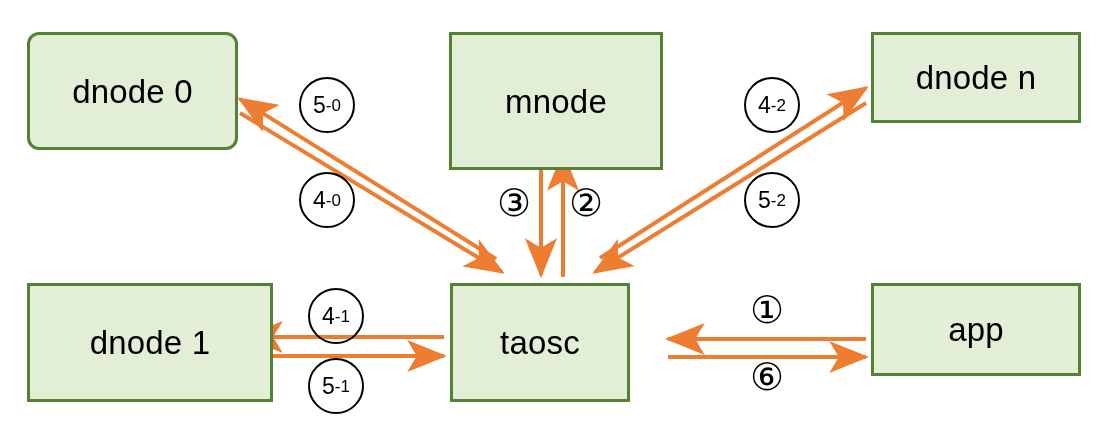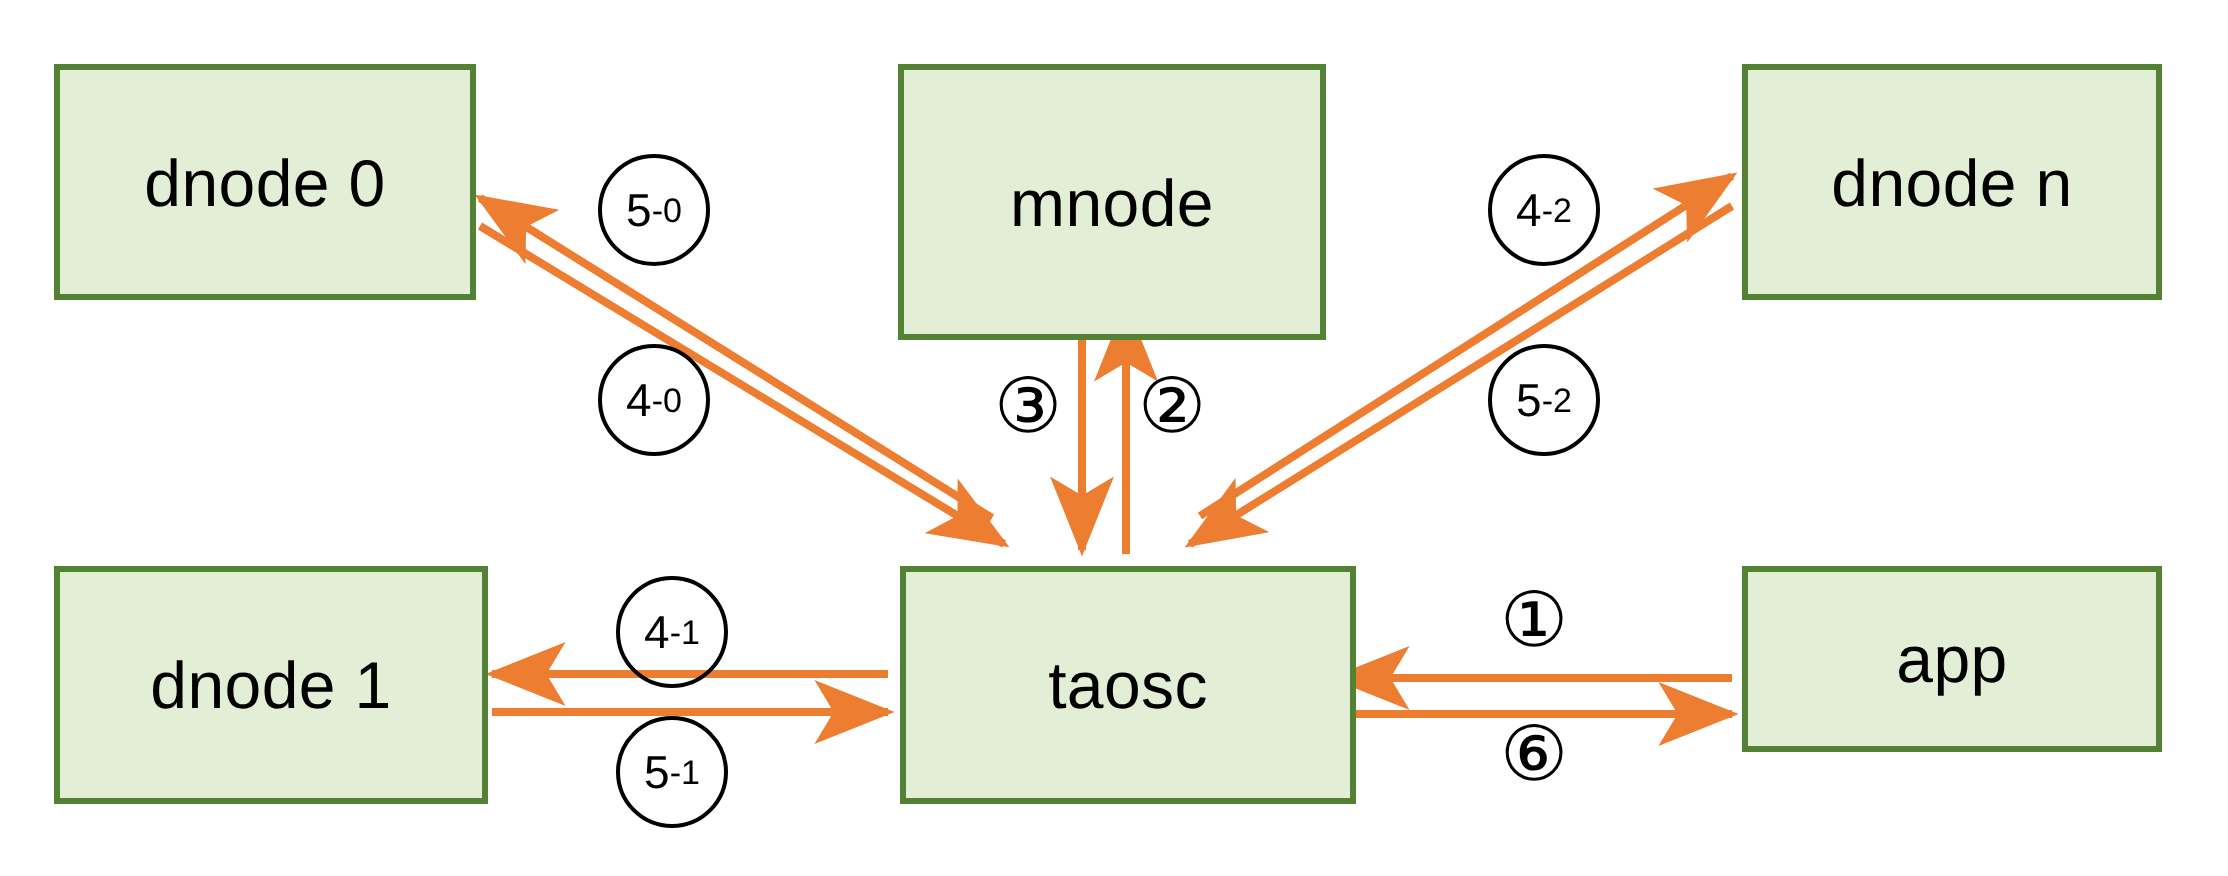--- a/index.html
+++ b/index.html
@@ -105,37 +105,37 @@
 
     <line x1="444" y1="337" x2="246" y2="337" stroke="#ed7d31" stroke-width="4" marker-end="url(#ah)"></line>
 
     <line x1="246" y1="356" x2="444" y2="356" stroke="#ed7d31" stroke-width="4" marker-end="url(#ah)"></line>
 
     <line x1="866" y1="339" x2="668" y2="339" stroke="#ed7d31" stroke-width="4" marker-end="url(#ah)"></line>
 
     <line x1="668" y1="357" x2="866" y2="357" stroke="#ed7d31" stroke-width="4" marker-end="url(#ah)"></line>
   </svg>
 
-  <div class="node-box" style="left:27px; top:32px; width:211px; height:118px;">
+  <div class="node-box" style="left:27px; top:32px; width:211px; height:118px;border-radius:12px;">
     <span class="node-label">dnode 0</span>
   </div>
 
   <div class="node-box" style="left:449px; top:32px; width:214px; height:138px;">
     <span class="node-label">mnode</span>
   </div>
 
-  <div class="node-box" style="left:871px; top:32px; width:210px; height:118px;">
+  <div class="node-box" style="left:871px; top:32px; width:210px; height:91px;">
     <span class="node-label">dnode n</span>
   </div>
 
-  <div class="node-box" style="left:27px; top:283px; width:217px; height:119px;">
+  <div class="node-box" style="left:27px; top:283px; width:246px; height:119px;">
     <span class="node-label">dnode 1</span>
   </div>
 
-  <div class="node-box" style="left:450px; top:283px; width:228px; height:119px;">
+  <div class="node-box" style="left:450px; top:283px; width:180px; height:119px;">
     <span class="node-label">taosc</span>
   </div>
 
   <div class="node-box" style="left:871px; top:283px; width:210px; height:93px;">
     <span class="node-label">app</span>
   </div>
 
   <div class="badge badge-pair" style="left:299px; top:77px;">
     <span class="b-main">5</span>
       <span class="b-sub">-0</span>

